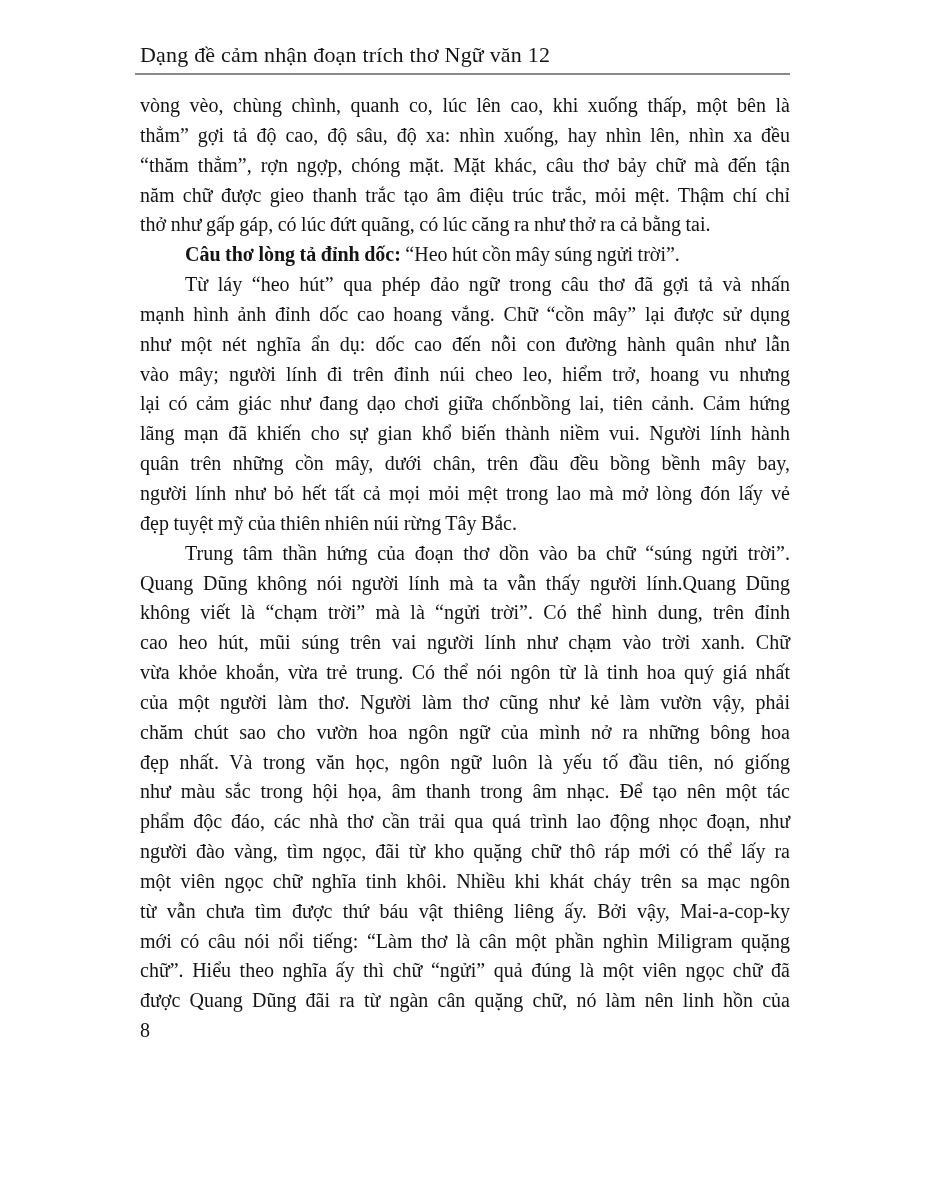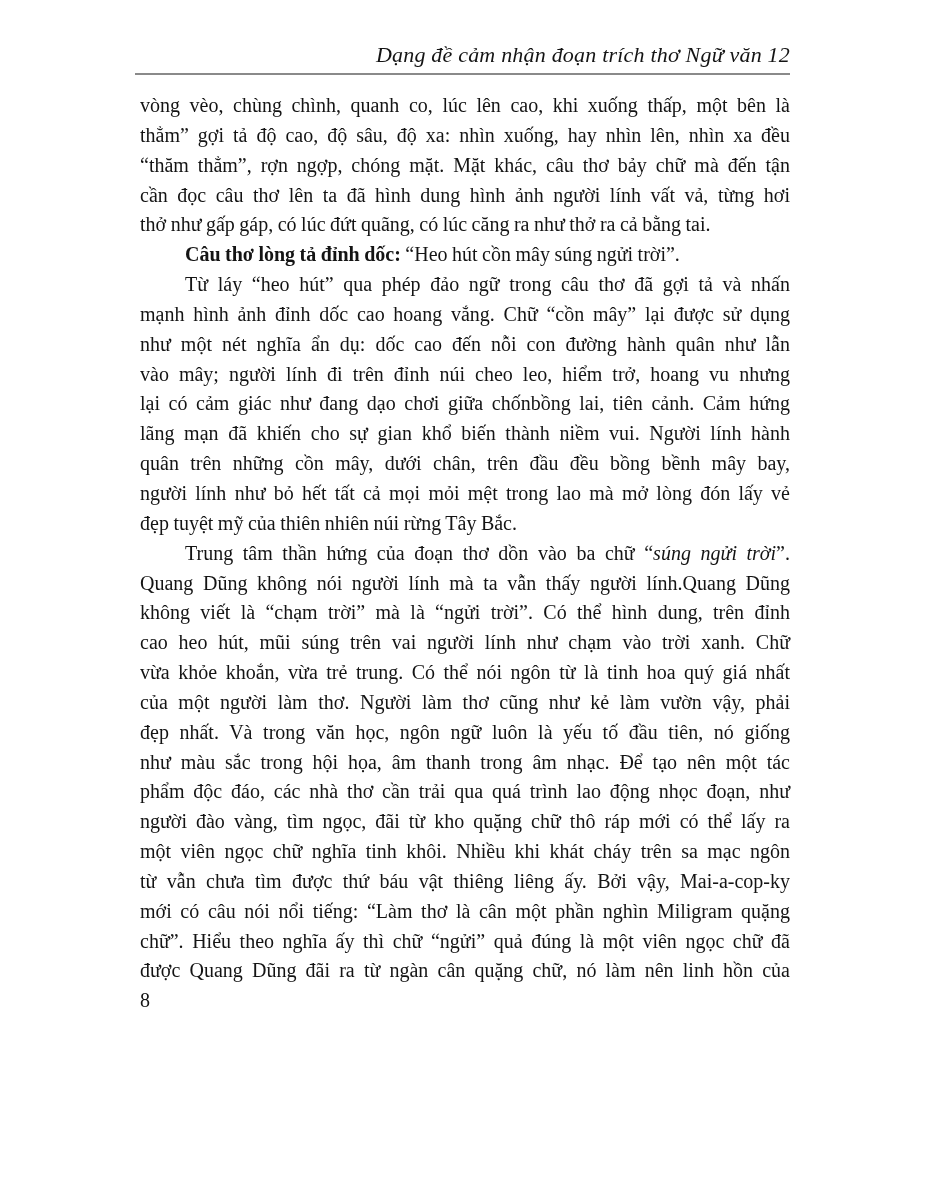--- a/index.html
+++ b/index.html
@@ -12,26 +12,24 @@
     color: var(--ink, #141414);
     overflow: hidden;
   }
   .content {
     position: absolute;
     left: 140px;
     top: 42px;
     width: 650px;
   }
   .running-header-title {
-    font-style: italic;
     font-size: 22px;
     line-height: 26px;
     letter-spacing: 0.2px;
     white-space: nowrap;
-    text-align: right;
   }
   .header-rule {
     height: 2px;
     background: var(--rule, #8a8a8a);
     margin-top: 5px;
     margin-left: -5px;
     width: 655px;
   }
   .body-text {
     margin-top: 16px;
@@ -39,57 +37,58 @@
     line-height: 29.85px;
     word-spacing: -0.5px;
   }
   .line { min-height: 29.85px; }
   .line.just {
     text-align: justify;
     text-align-last: justify;
   }
   .line.ind { padding-left: 45px; }
   .b { font-weight: bold; }
-  .i { font-style: italic; }
+  .i { }
   .page-number {
     font-size: 20px;
     line-height: 29.85px;
   }
 </style>
 </head>
 <body>
 
 <div class="page">
   <div class="content">
     <div class="running-header">
       <div class="running-header-title">Dạng đề cảm nhận đoạn trích thơ Ngữ văn 12</div>
       <div class="header-rule"></div>
     </div>
     <div class="body-text" id="body-text">
         <div class="line just"><span>vòng vèo, chùng chình, quanh co, lúc lên cao, khi xuống thấp, một bên là</span></div>
         <div class="line just"><span>thẳm” gợi tả độ cao, độ sâu, độ xa: nhìn xuống, hay nhìn lên, nhìn xa đều</span></div>
         <div class="line just"><span>“thăm thẳm”, rợn ngợp, chóng mặt. Mặt khác, câu thơ bảy chữ mà đến tận</span></div>
-        <div class="line just"><span>cần đọc câu thơ lên ta đã hình dung hình ảnh người lính vất vả, từng hơi</span></div>
+        <div class="line just"><span>năm chữ được gieo thanh trắc tạo âm điệu trúc trắc, mỏi mệt. Thậm chí chỉ</span></div>
         <div class="line"><span>thở như gấp gáp, có lúc đứt quãng, có lúc căng ra như thở ra cả bằng tai.</span></div>
         <div class="line ind"><span class="b">Câu thơ lòng tả đỉnh dốc:</span><span> “Heo hút cồn mây súng ngửi trời”.</span></div>
         <div class="line just ind"><span>Từ láy “heo hút” qua phép đảo ngữ trong câu thơ đã gợi tả và nhấn</span></div>
         <div class="line just"><span>mạnh hình ảnh đỉnh dốc cao hoang vắng. Chữ “cồn mây” lại được sử dụng</span></div>
         <div class="line just"><span>như một nét nghĩa ẩn dụ: dốc cao đến nỗi con đường hành quân như lẫn</span></div>
         <div class="line just"><span>vào mây; người lính đi trên đỉnh núi cheo leo, hiểm trở, hoang vu nhưng</span></div>
         <div class="line just"><span>lại có cảm giác như đang dạo chơi giữa chốnbồng lai, tiên cảnh. Cảm hứng</span></div>
         <div class="line just"><span>lãng mạn đã khiến cho sự gian khổ biến thành niềm vui. Người lính hành</span></div>
         <div class="line just"><span>quân trên những cồn mây, dưới chân, trên đầu đều bồng bềnh mây bay,</span></div>
         <div class="line just"><span>người lính như bỏ hết tất cả mọi mỏi mệt trong lao mà mở lòng đón lấy vẻ</span></div>
         <div class="line"><span>đẹp tuyệt mỹ của thiên nhiên núi rừng Tây Bắc.</span></div>
         <div class="line just ind"><span>Trung tâm thần hứng của đoạn thơ dồn vào ba chữ “</span><span class="i">súng ngửi trời</span><span>”.</span></div>
         <div class="line just"><span>Quang Dũng không nói người lính mà ta vẫn thấy người lính.Quang Dũng</span></div>
         <div class="line just"><span>không viết là “chạm trời” mà là “ngửi trời”. Có thể hình dung, trên đỉnh</span></div>
         <div class="line just"><span>cao heo hút, mũi súng trên vai người lính như chạm vào trời xanh. Chữ</span></div>
         <div class="line just"><span>vừa khỏe khoắn, vừa trẻ trung. Có thể nói ngôn từ là tinh hoa quý giá nhất</span></div>
         <div class="line just"><span>của một người làm thơ. Người làm thơ cũng như kẻ làm vườn vậy, phải</span></div>
+        <div class="line just"><span>chăm chút sao cho vườn hoa ngôn ngữ của mình nở ra những bông hoa</span></div>
         <div class="line just"><span>đẹp nhất. Và trong văn học, ngôn ngữ luôn là yếu tố đầu tiên, nó giống</span></div>
         <div class="line just"><span>như màu sắc trong hội họa, âm thanh trong âm nhạc. Để tạo nên một tác</span></div>
         <div class="line just"><span>phẩm độc đáo, các nhà thơ cần trải qua quá trình lao động nhọc đoạn, như</span></div>
         <div class="line just"><span>người đào vàng, tìm ngọc, đãi từ kho quặng chữ thô ráp mới có thể lấy ra</span></div>
         <div class="line just"><span>một viên ngọc chữ nghĩa tinh khôi. Nhiều khi khát cháy trên sa mạc ngôn</span></div>
         <div class="line just"><span>từ vẫn chưa tìm được thứ báu vật thiêng liêng ấy. Bởi vậy, Mai-a-cop-ky</span></div>
         <div class="line just"><span>mới có câu nói nổi tiếng: “Làm thơ là cân một phần nghìn Miligram quặng</span></div>
         <div class="line just"><span>chữ”. Hiểu theo nghĩa ấy thì chữ “ngửi” quả đúng là một viên ngọc chữ đã</span></div>
         <div class="line just"><span>được Quang Dũng đãi ra từ ngàn cân quặng chữ, nó làm nên linh hồn của</span></div>
       </div>

